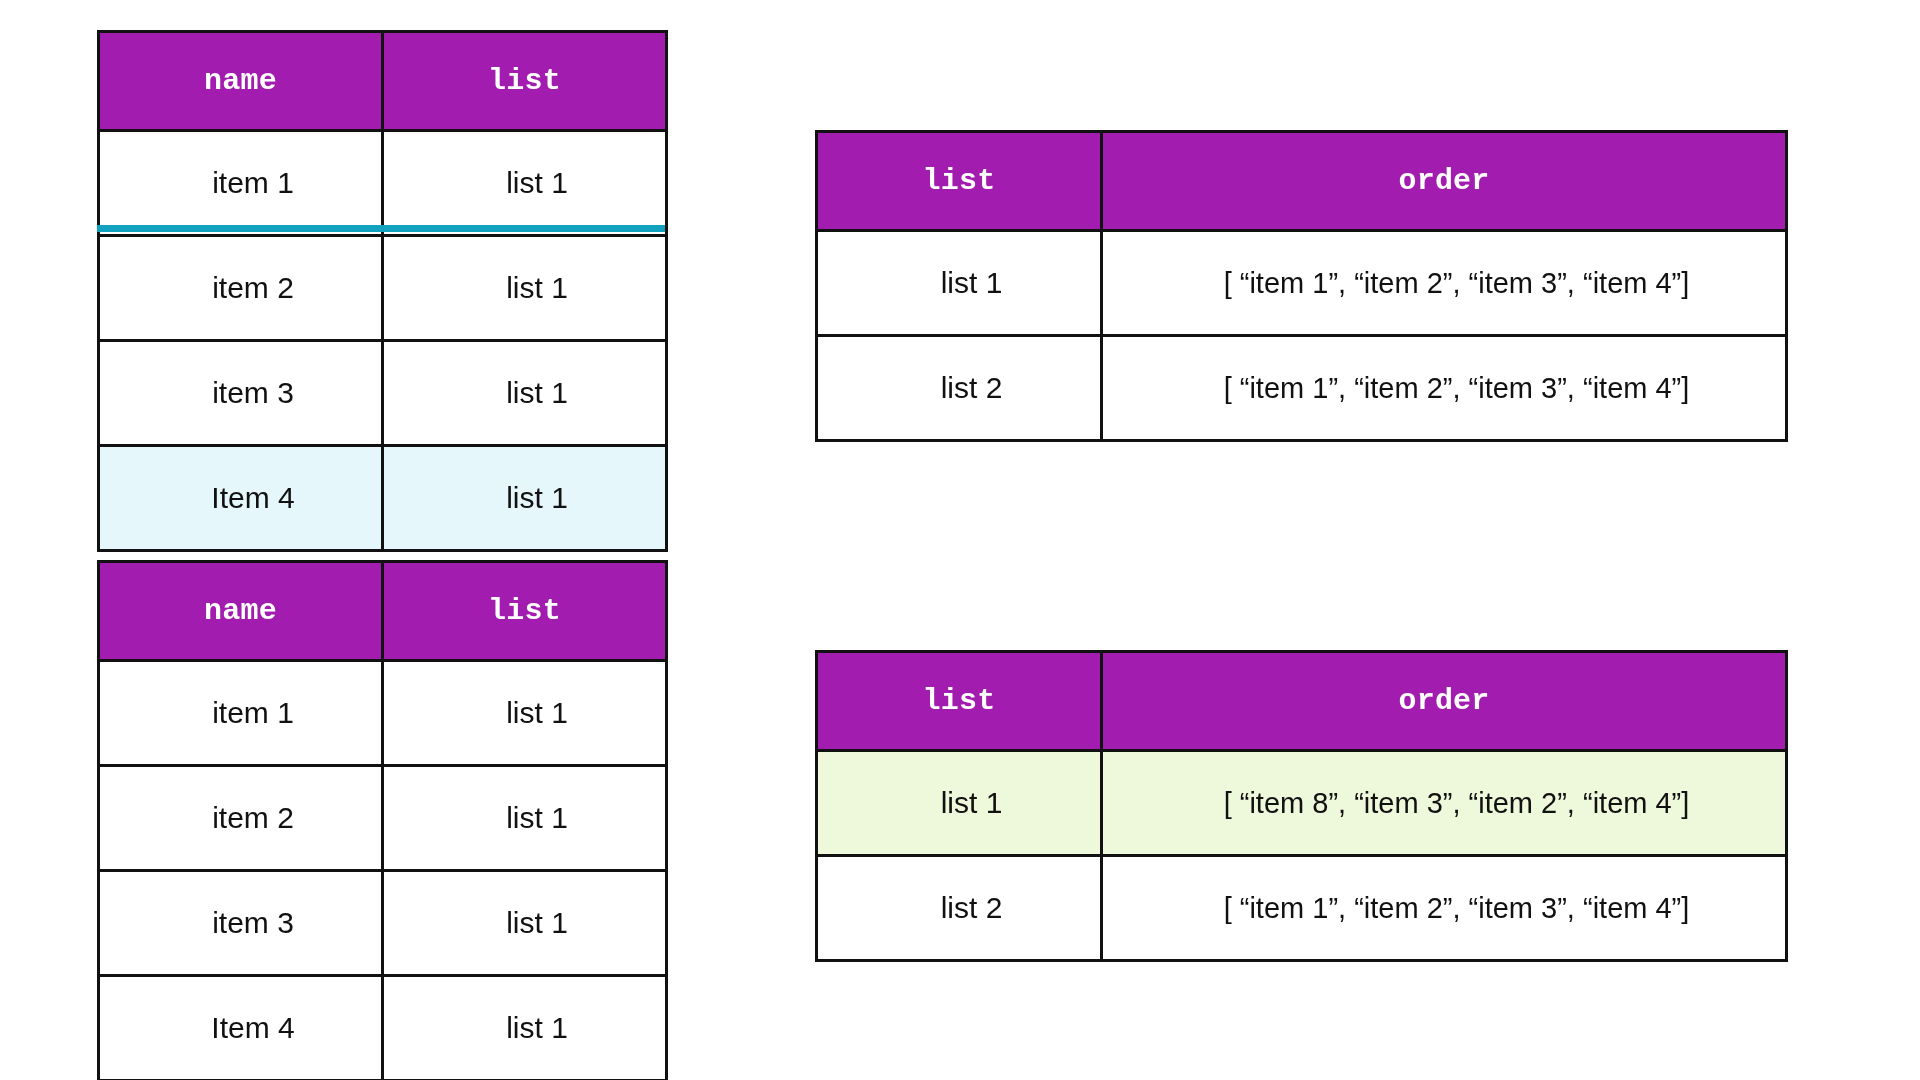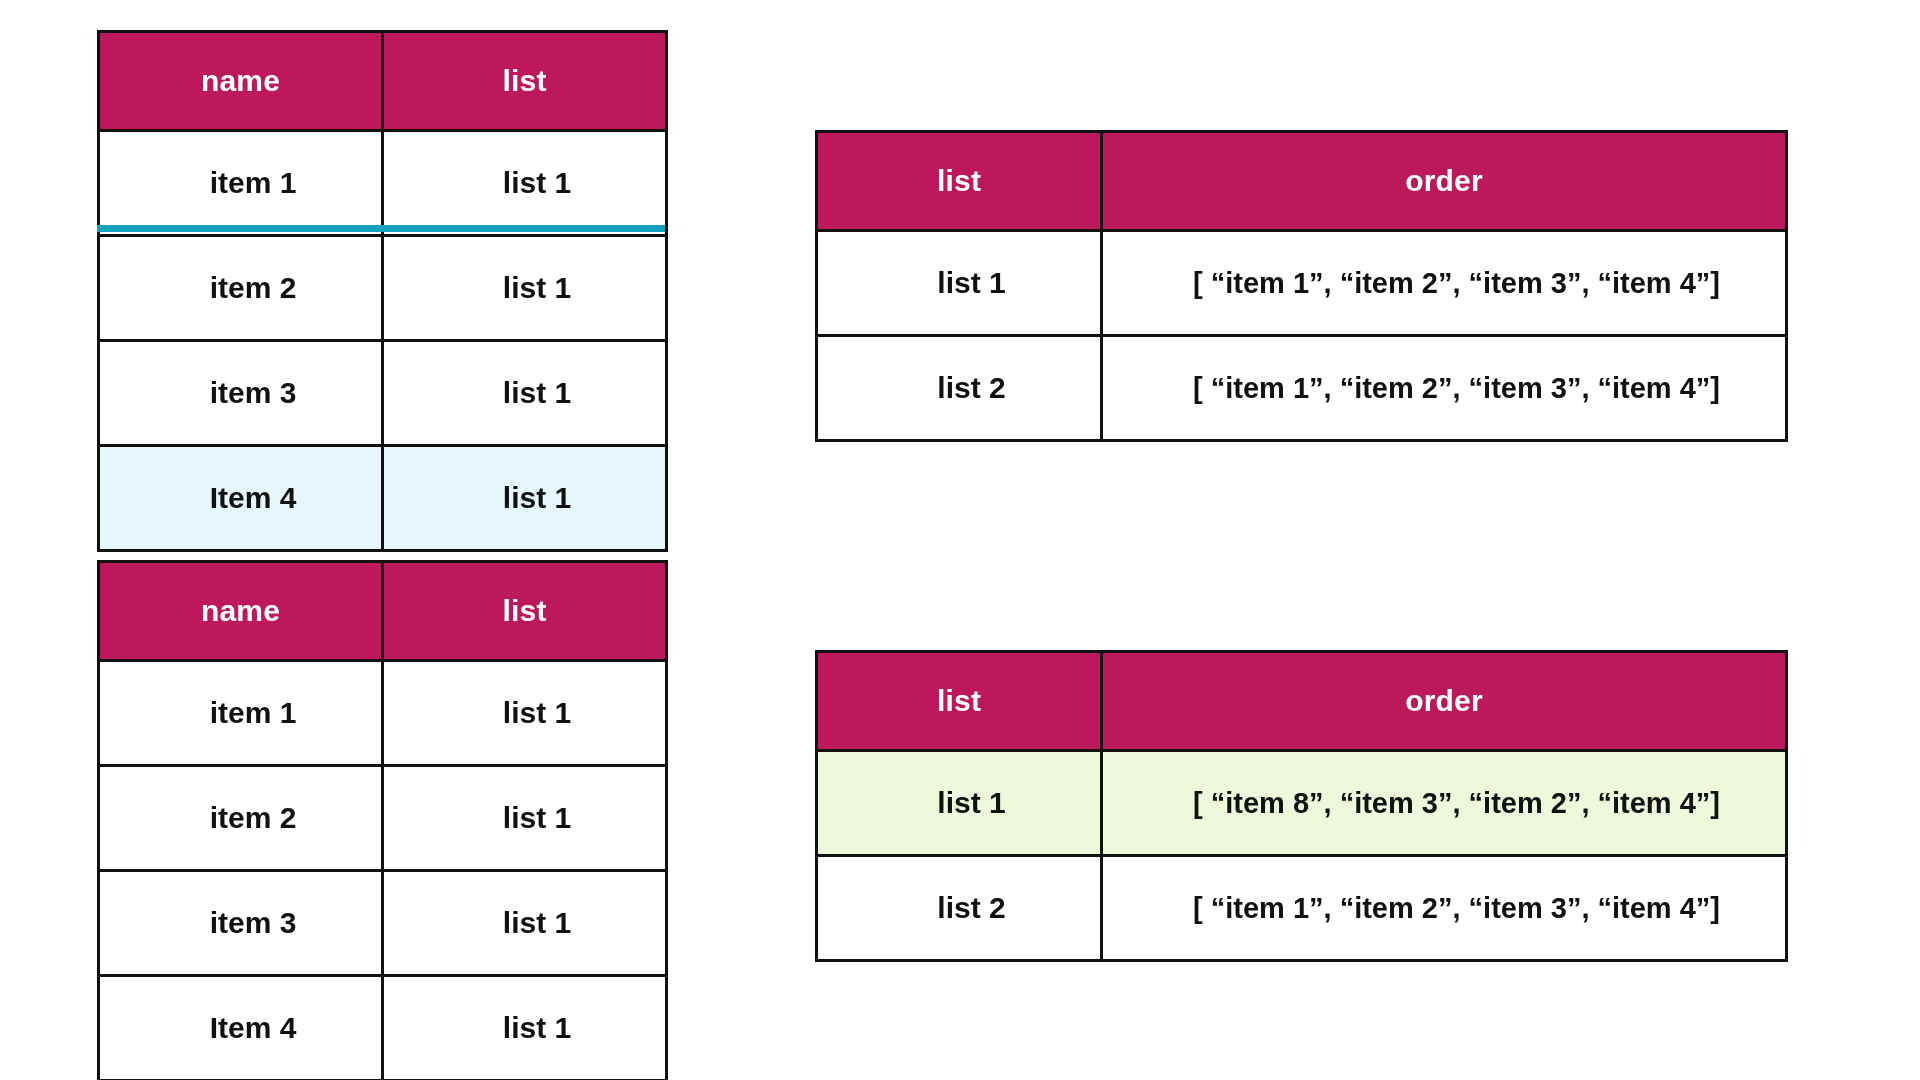--- a/index.html
+++ b/index.html
@@ -31,29 +31,30 @@
   }
   .tbl th,
   .tbl td {
     border: 3px solid #111111;
     text-align: center;
     vertical-align: middle;
     color: #111111;
     background-clip: padding-box;
   }
   .tbl th {
-    background: #be185d;
+    background: #a21caf;
     color: #ffffff;
     font-weight: bold;
     font-size: 30px;
     letter-spacing: 0.2px;
+    font-family: Liberation Mono, monospace;
   }
   .tbl td {
     background: #ffffff;
-    font-weight: bold;
+    font-weight: normal;
     font-size: 30px;
     padding-left: 26px;
   }
 
   
   .tbl tr.hl-cyan td {
     background: #e6f7fc;
   }
   .tbl tr.hl-green td {
     background: #eef8da;

